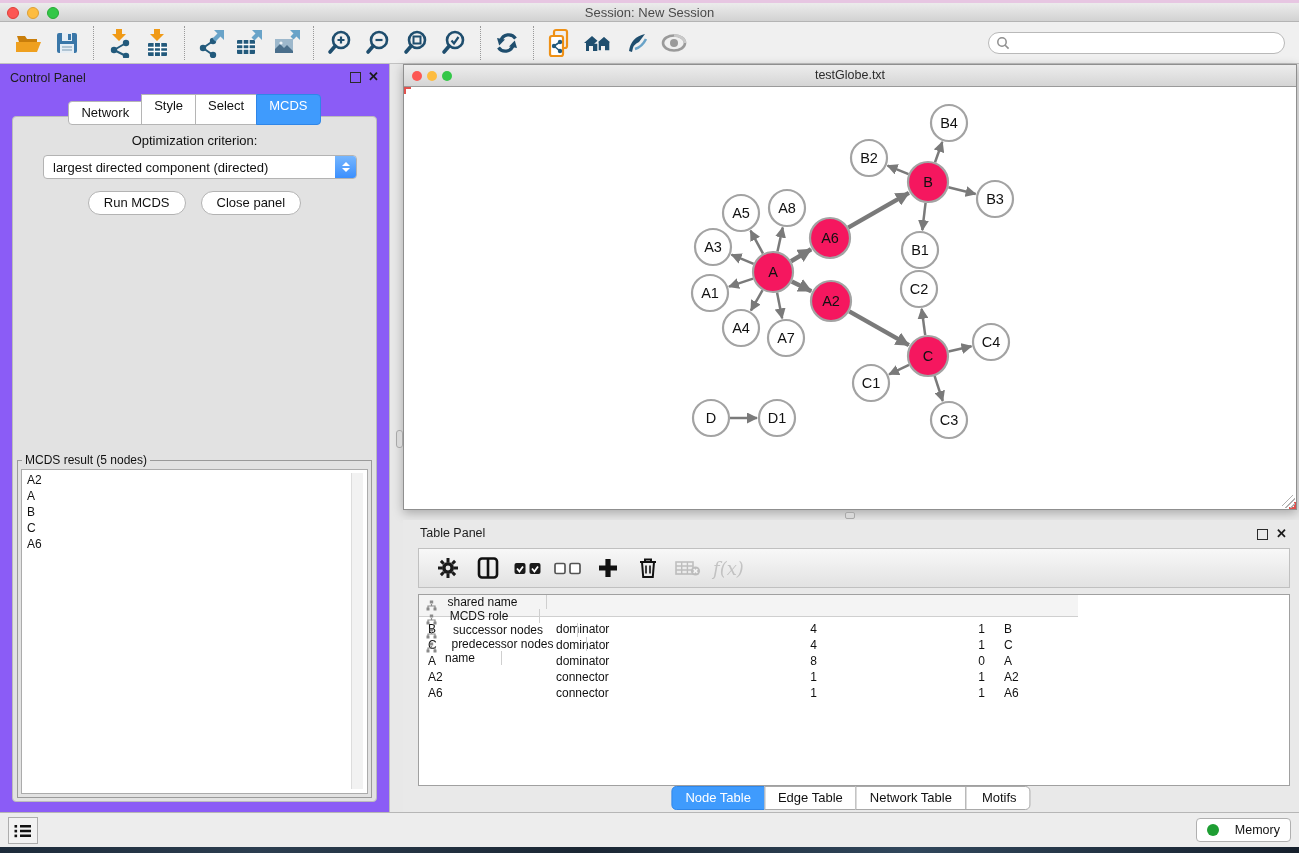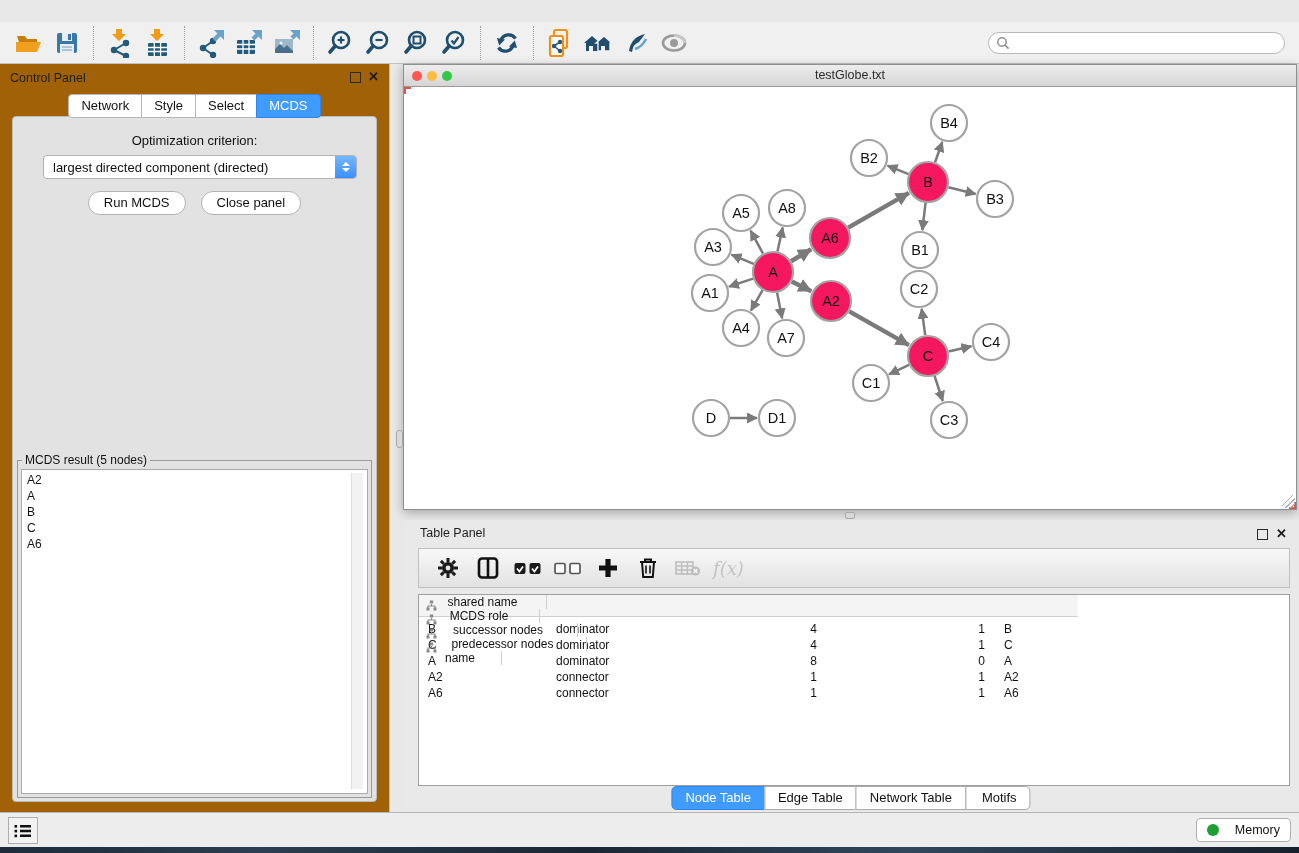--- a/index.html
+++ b/index.html
@@ -24,32 +24,32 @@
     background:#f0f0f0; border-bottom:1px solid #c2c2c2; display:flex; align-items:center; padding:0 10px; }
   .tbtn { width:34px; height:34px; display:flex; align-items:center; justify-content:center; flex:0 0 auto; margin:0 2px; }
   .tdiv { width:1px; height:34px; border-left:1px dotted #9a9a9a; margin:0 7px; flex:0 0 auto; }
   .searchbox { margin-left:auto; position:relative; width:297px; height:22px; flex:0 0 auto; margin-right:4px; }
   .searchbox input { width:100%; height:100%; border:1px solid #b9b9b9; border-radius:11px;
     background:#fff; padding:0 10px 0 26px; font-size:12px; outline:none; }
   .searchbox .mag { position:absolute; left:8px; top:4px; }
 
   
   .control-panel { position:absolute; left:0; top:64px; width:390px; height:748px;
-    background:#a16207; border-right:1px solid #bdbdbd; }
+    background:#8b5cf6; border-right:1px solid #bdbdbd; }
   .panel-head { position:relative; height:26px; }
   .panel-head .ptitle { position:absolute; left:10px; top:7px; font-size:12.5px; color:#1d1d1d; }
   .float-ic { position:absolute; top:8px; width:11px; height:11px; border:1.6px solid #2b2b2b; background:transparent; }
   .close-ic { position:absolute; top:5px; font-size:13px; font-weight:bold; color:#1a1a1a; line-height:16px; }
   .control-panel .float-ic { right:28px; }
   .control-panel .close-ic { right:10px; }
 
   .cp-tabs { position:absolute; left:0; right:0; top:30px; display:flex; justify-content:center; z-index:2; }
   .cp-tab { background:#fff; border:1px solid #b5b5b5; font-size:13px; color:#111;
     padding:3px 12px 4px; margin-left:-1px; }
-  .cp-tab:first-child { border-radius:4px 0 0 4px; margin-left:0; }
+  .cp-tab:first-child { border-radius:4px 0 0 4px; margin-left:0;margin-top:7px; }
   .cp-tab:last-child { border-radius:0 4px 4px 0; }
   .cp-tab.active { background:#3f9bfd; border-color:#2f86e8; color:#fff; }
 
   .cp-pane { position:absolute; left:12px; right:12px; top:52px; bottom:10px;
     background:#e2e2e2; border:1px solid #bcbcbc; border-radius:4px; }
   .opt-label { position:absolute; left:0; right:0; top:16px; text-align:center; font-size:13px; color:#111; }
   .dropdown { position:absolute; left:30px; top:38px; width:314px; height:24px;
     background:#fff; border:1px solid #b3b3b3; border-radius:4px; display:flex; align-items:center; }
   .dropdown .dval { flex:1; font-size:13px; color:#111; padding-left:9px; white-space:nowrap; overflow:hidden; }
   .dropdown .stepper { width:21px; height:22px; border-radius:0 3px 3px 0;
@@ -128,20 +128,28 @@
   .mem-dot { width:12px; height:12px; border-radius:50%; background:#1e9e33; }
   .memory-btn .mlabel { font-size:12.5px; color:#111; }
   .desktop-strip { position:absolute; left:0; right:0; bottom:0; height:6px;
     background:linear-gradient(90deg,#1d2b3a,#2c3e50 20%,#1a2633 45%,#31475c 70%,#16202c); }
 </style>
 </head>
 <body>
 
 <div id="app">
 
+  <div class="titlebar">
+    <div class="lights">
+      <div class="light red"></div>
+      <div class="light yellow"></div>
+      <div class="light green"></div>
+    </div>
+    <div class="title">Session: New Session</div>
+  </div>
 
   <div class="toolbar">
     <div class="tbtn">
       <svg width="28" height="26" viewBox="0 0 28 26">
           <path d="M2,6h8l2,3h10v3H4z" fill="#c97e0b"></path>
           <path d="M1,12h25l-4,10H1z" fill="#efa01f"></path>
         </svg>
     </div>
     <div class="tbtn">
       <svg width="26" height="26" viewBox="0 0 26 26">

